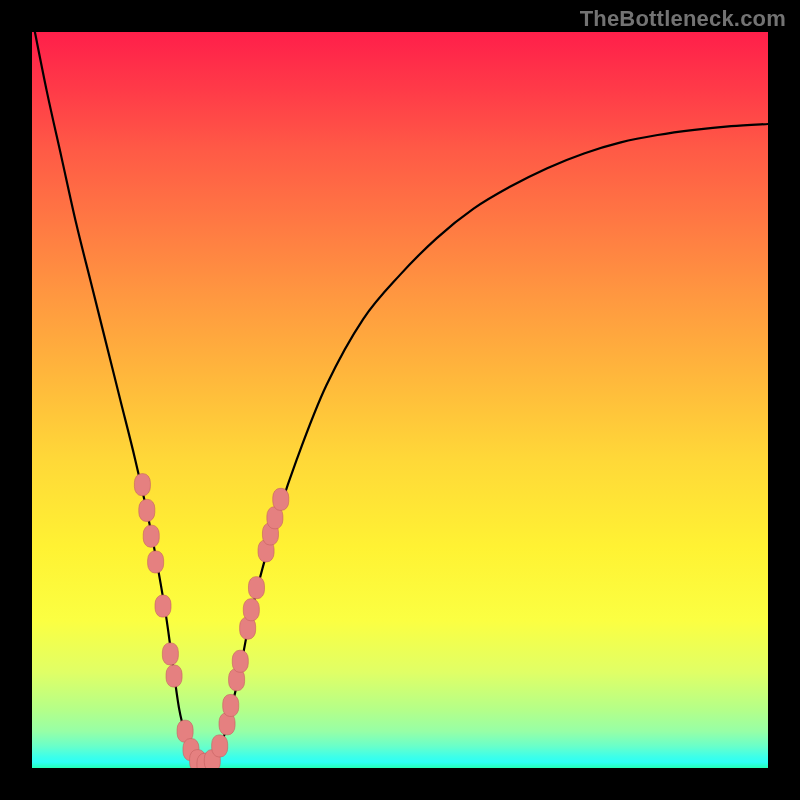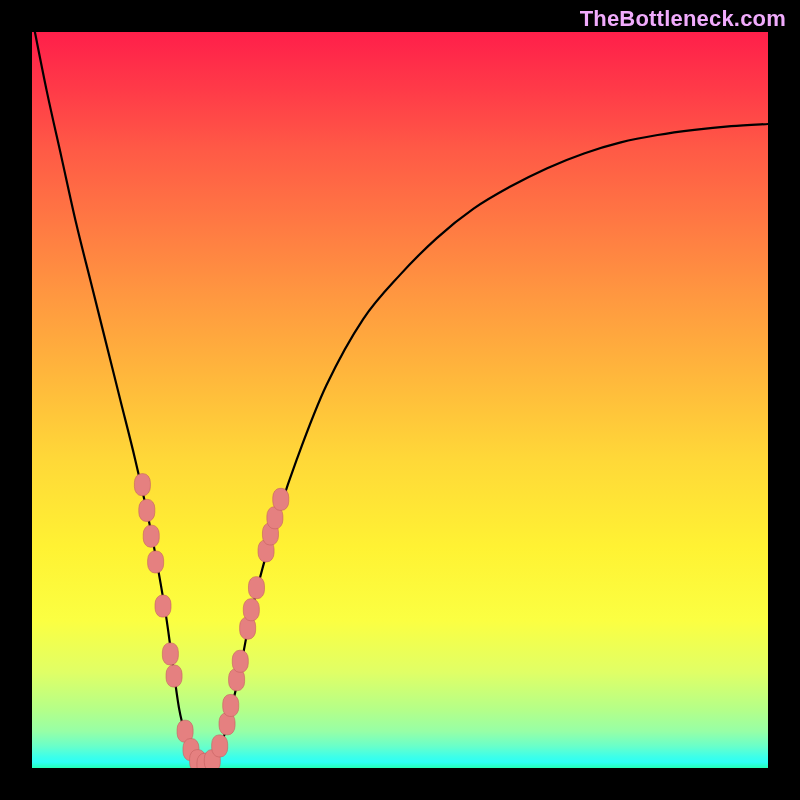--- a/index.html
+++ b/index.html
@@ -47,21 +47,21 @@
       #6affc9 97%,
       #3cffea 98.5%,
       #2efff5 99.2%,
       #24ffb6 100%
     );
   }
   .attribution {
     position: absolute;
     top: 6px;
     right: 14px;
-    color: #f0abfc;
+    color: #737373;
     font-size: 22px;
     font-weight: 600;
     letter-spacing: 0.2px;
   }
   svg.curve {
     position: absolute;
     inset: 0;
   }
 </style>
 </head>

